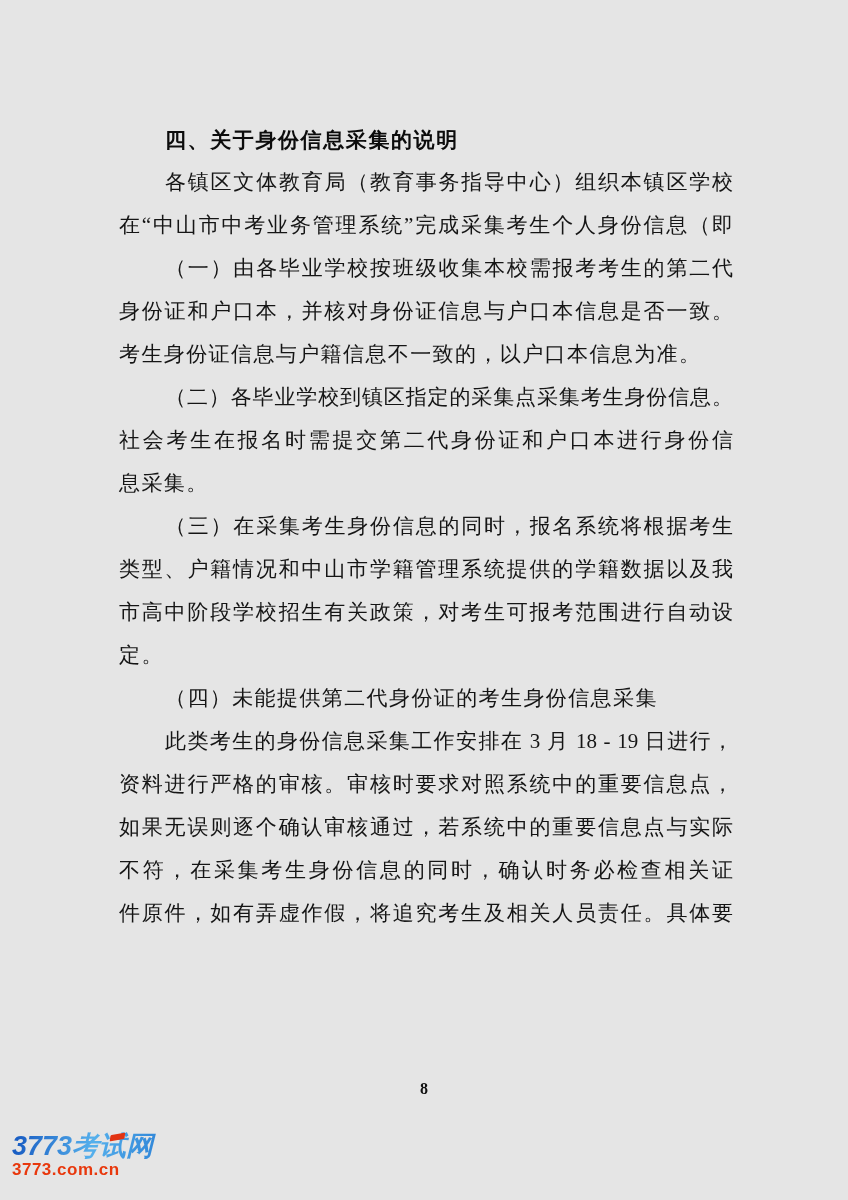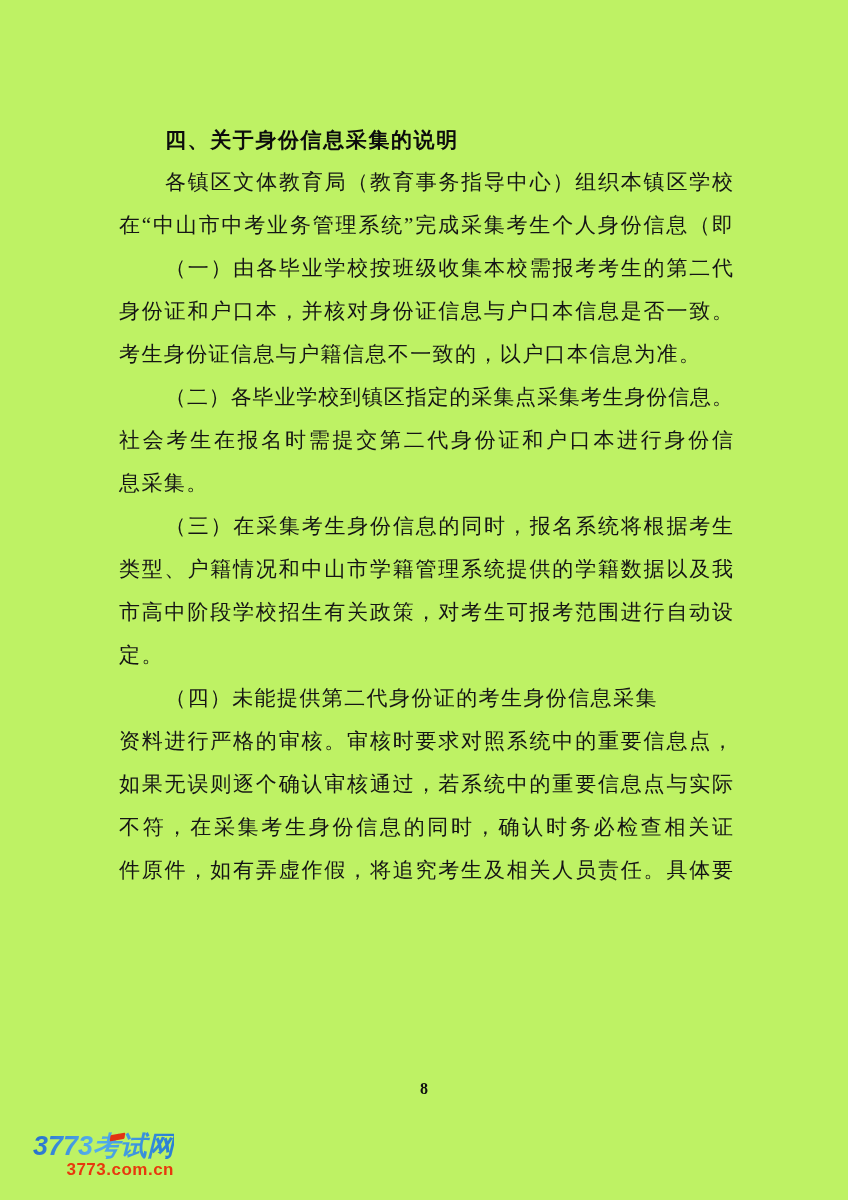--- a/index.html
+++ b/index.html
@@ -5,21 +5,21 @@
   * { margin: 0; padding: 0; box-sizing: border-box; }
   html, body { background: #ffffff; }
   body {
     width: 848px; height: 1200px;
     position: relative;
     font-family: "Liberation Serif", serif;
     overflow: hidden;
   }
   .page {
     position: absolute; inset: 0;
-    background: #bef264;
+    background: #e5e5e5;
   }
   .textblock {
     position: absolute;
     left: 119px; top: 118px;
     width: 614px;
     color: #151515;
   }
   .line {
     height: 43px;
     line-height: 43px;
@@ -48,21 +48,21 @@
     left: 0; top: 1080px; width: 848px;
     text-align: center;
     font-size: 16px;
     font-weight: bold;
     color: #111111;
   }
   .sitemark {
     position: absolute;
     left: 12px; top: 1131px;
     width: 162px;
-    text-align: right;
+    text-align: left;
   }
   .sitemark-name {
     position: relative;
     font-family: "Liberation Sans", sans-serif;
     font-style: italic;
     font-weight: bold;
     font-size: 27px;
     line-height: 30px;
     white-space: nowrap;
     background: linear-gradient(100deg, #1a5fc4 5%, #55b0ec 50%, #2b80d5 95%);
@@ -101,20 +101,21 @@
     <div class="line">身份证和户口本，并核对身份证信息与户口本信息是否一致。</div>
     <div class="line left">考生身份证信息与户籍信息不一致的，以户口本信息为准。</div>
     <div class="line ind">（二）各毕业学校到镇区指定的采集点采集考生身份信息。</div>
     <div class="line">社会考生在报名时需提交第二代身份证和户口本进行身份信</div>
     <div class="line left">息采集。</div>
     <div class="line ind">（三）在采集考生身份信息的同时，报名系统将根据考生</div>
     <div class="line">类型、户籍情况和中山市学籍管理系统提供的学籍数据以及我</div>
     <div class="line">市高中阶段学校招生有关政策，对考生可报考范围进行自动设</div>
     <div class="line left">定。</div>
     <div class="line left ind">（四）未能提供第二代身份证的考生身份信息采集</div>
+    <div class="line ind">此类考生的身份信息采集工作安排在 3 月 18 - 19 日进行，</div>
     <div class="line">资料进行严格的审核。审核时要求对照系统中的重要信息点，</div>
     <div class="line">如果无误则逐个确认审核通过，若系统中的重要信息点与实际</div>
     <div class="line">不符，在采集考生身份信息的同时，确认时务必检查相关证</div>
     <div class="line">件原件，如有弄虚作假，将追究考生及相关人员责任。具体要</div>
   </div>
 
   <div class="pagenum">8</div>
 
   <div class="sitemark">
     <div class="sitemark-name">3773考试网</div>

